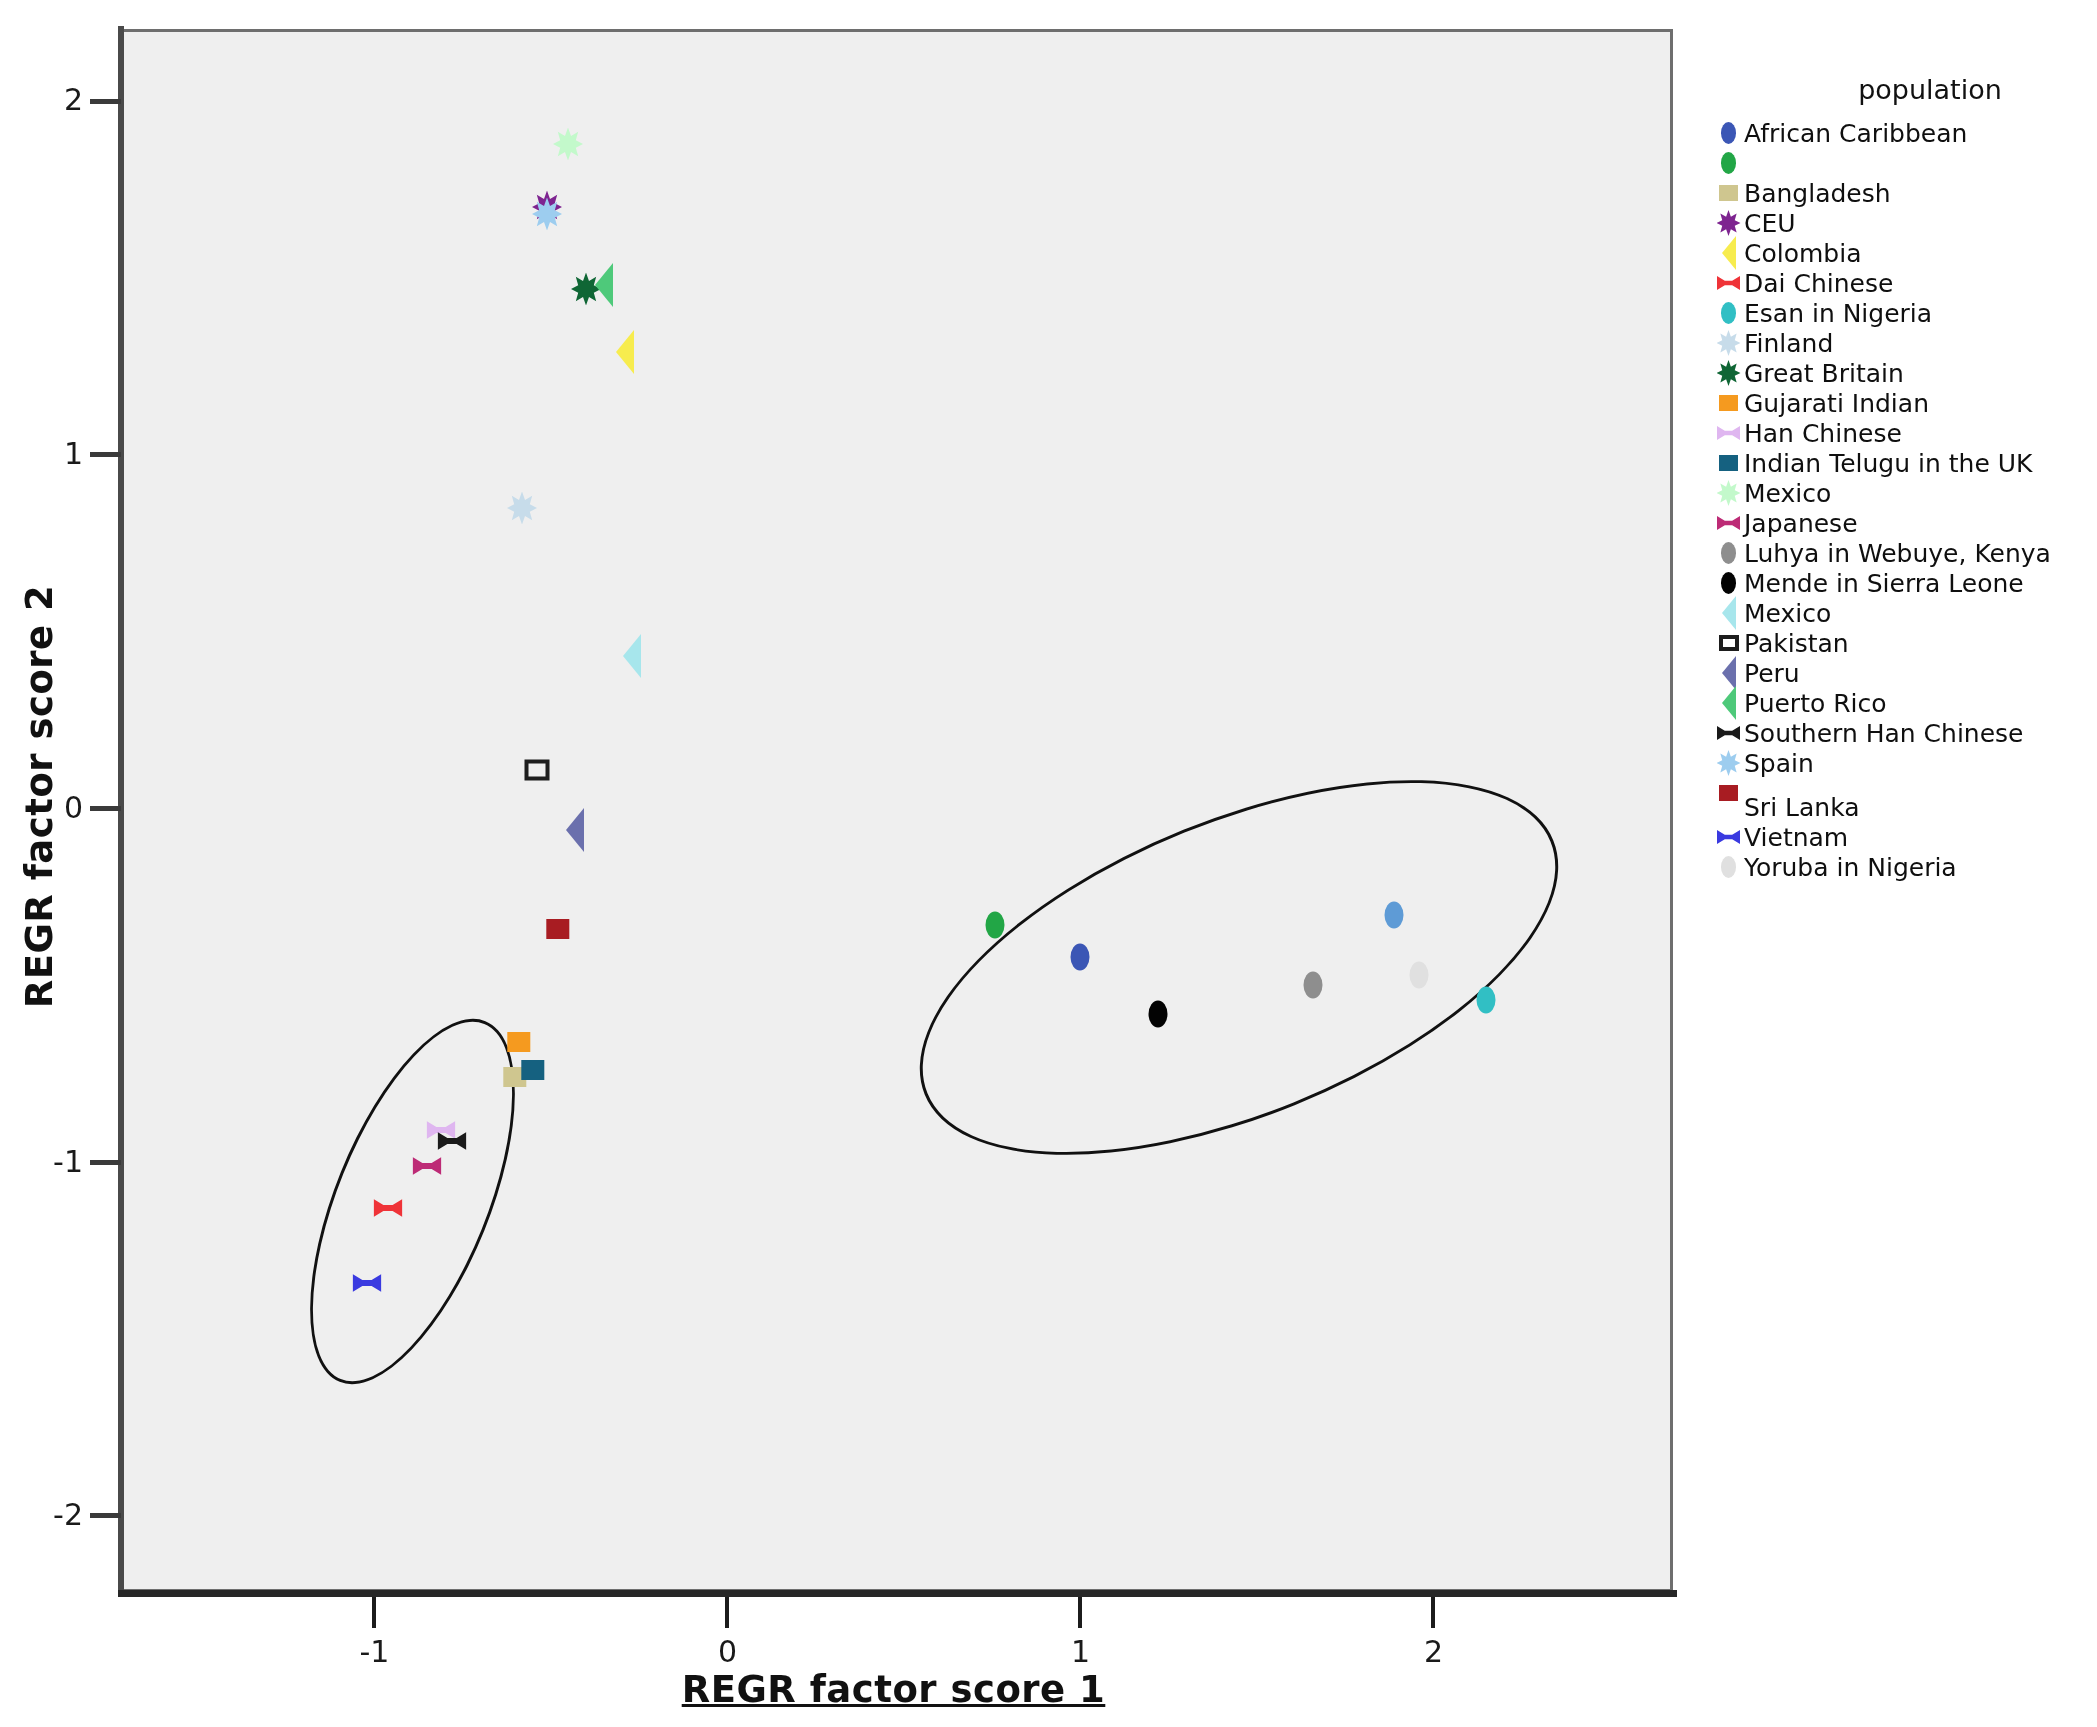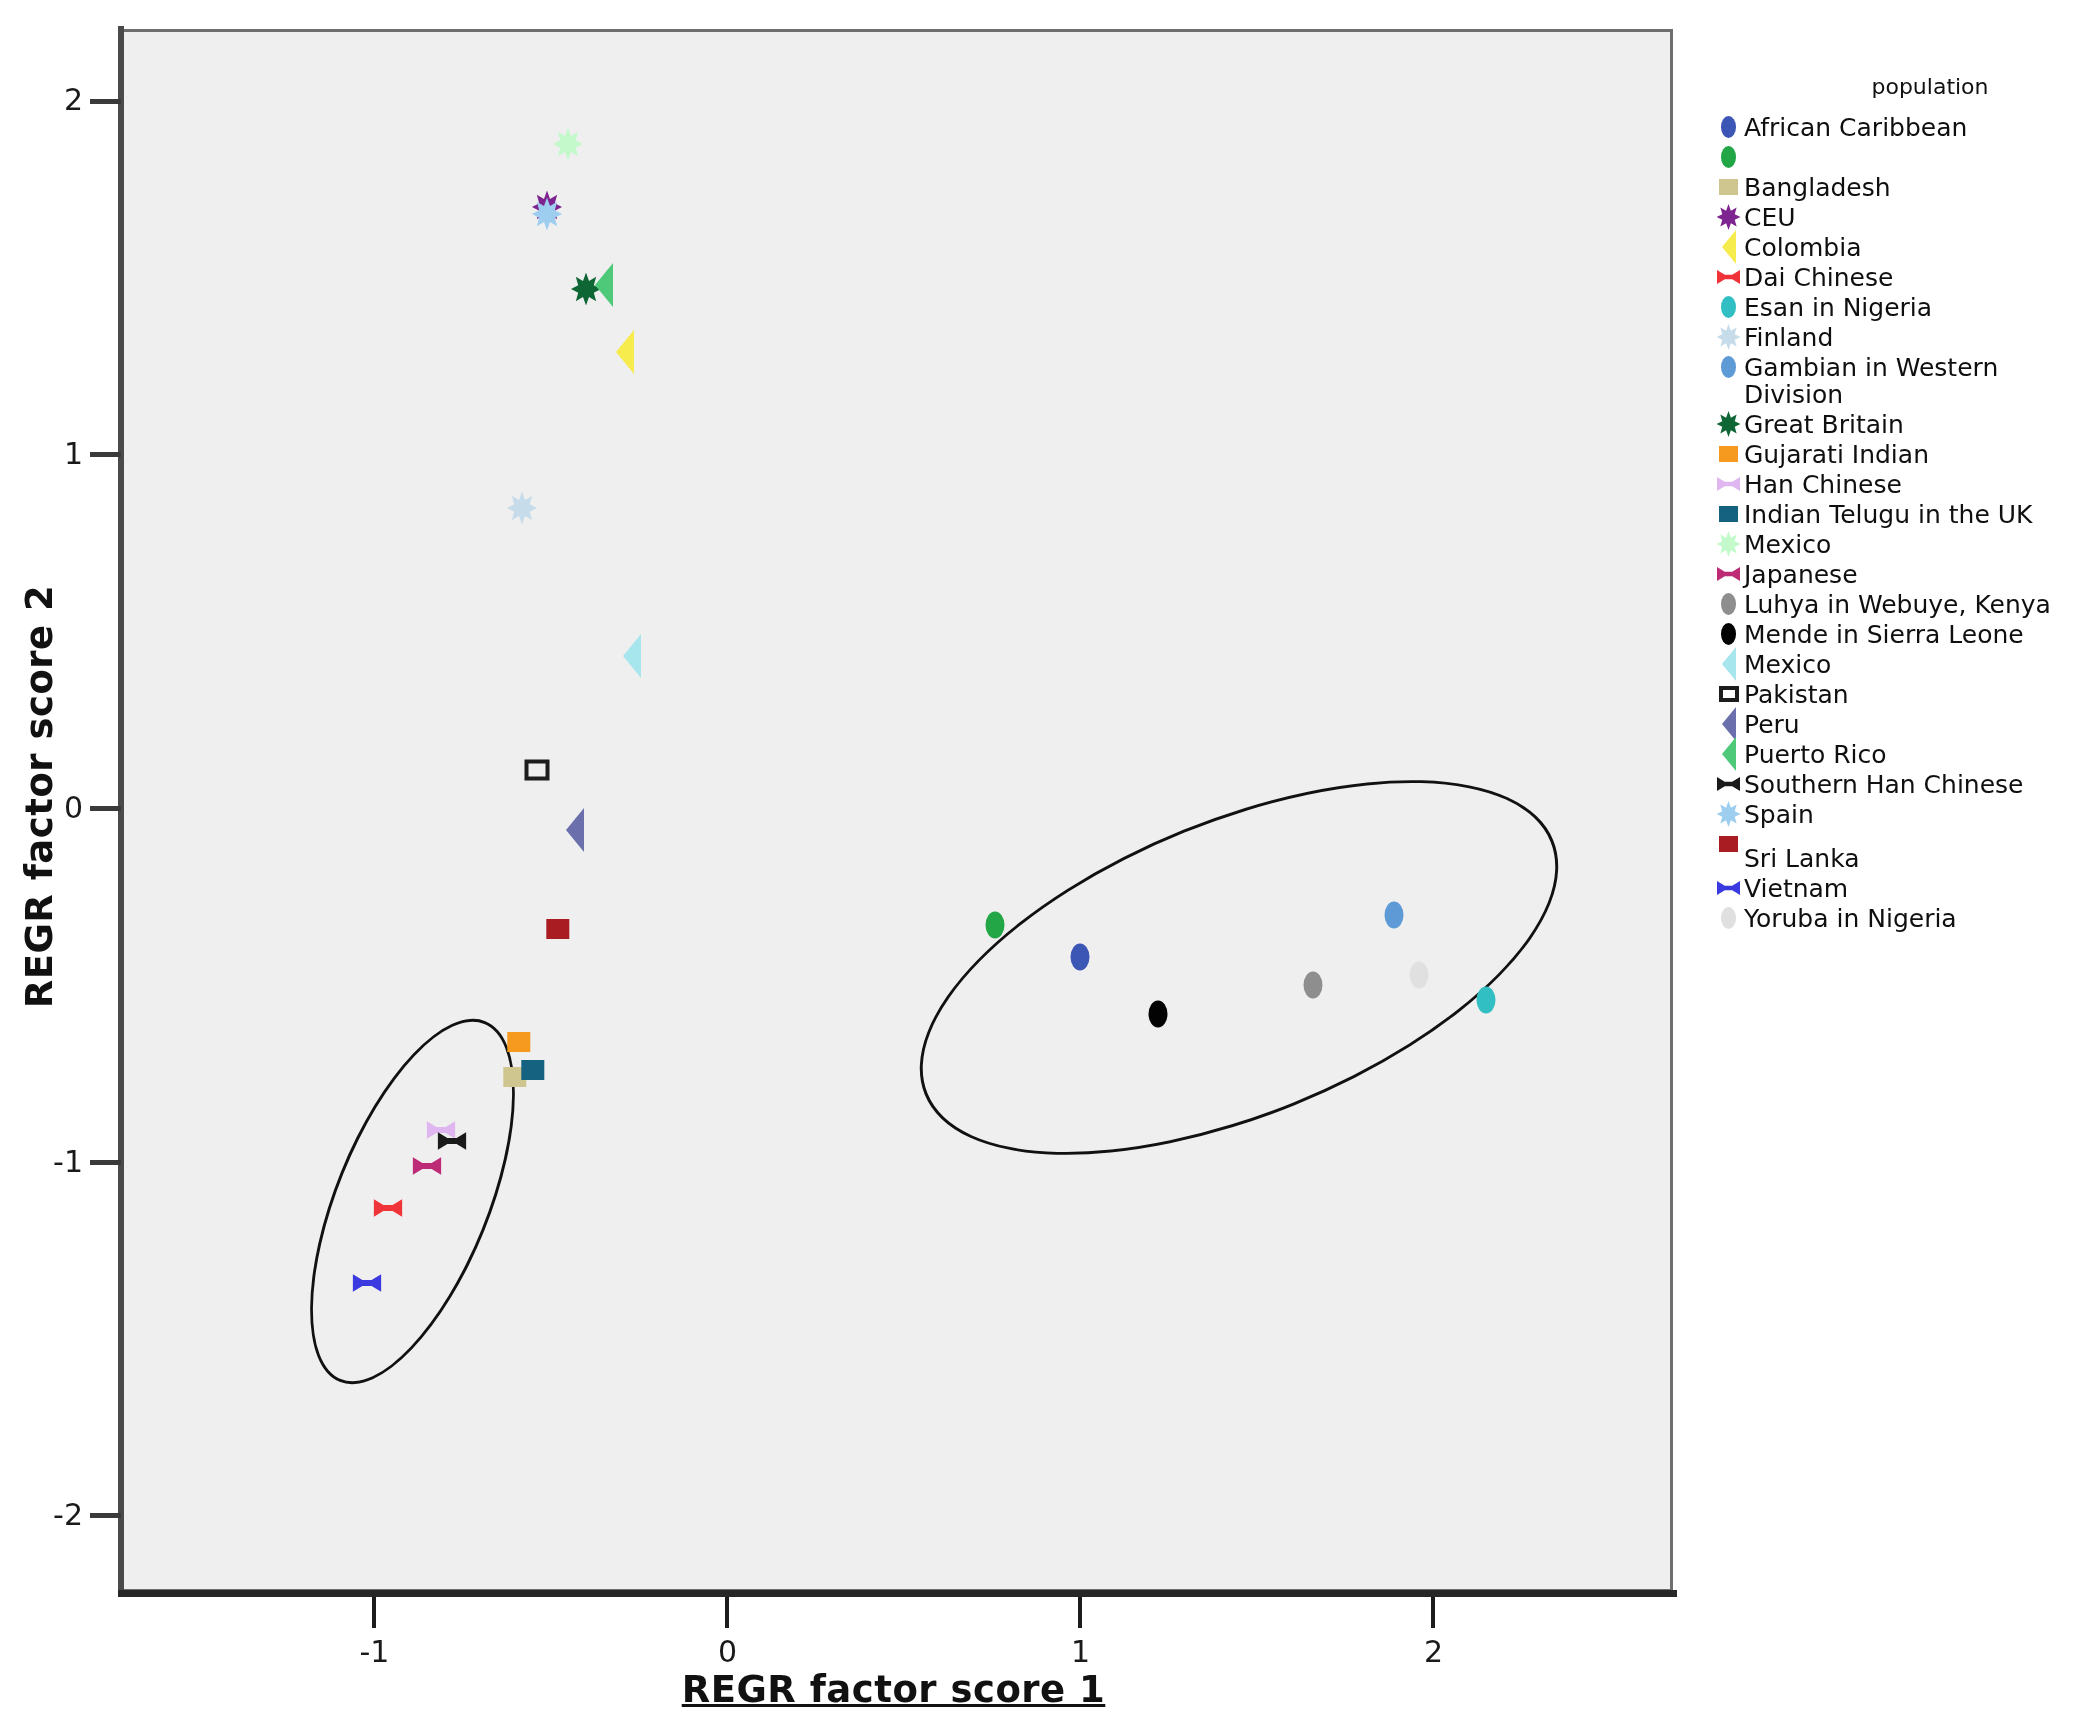--- a/index.html
+++ b/index.html
@@ -50,21 +50,21 @@
 
   
   .ell{position:absolute;border:3.5px solid #111;border-radius:50%;background:transparent;box-sizing:border-box;}
 
   
   #legend{
     position:absolute;left:1713px;top:74px;width:375px;
     font-family:"DejaVu Sans",sans-serif;
   }
   #legend-title{
-    font-size:22px;color:#111;text-align:center;margin:0 0 14px 59px;
+    font-size:27px;color:#111;text-align:center;margin:0 0 14px 59px;
     font-family:"DejaVu Sans",sans-serif;
   }
   .leg-row{display:flex;align-items:flex-start;margin-bottom:2px;min-height:28px;}
   .leg-key{width:31px;min-width:31px;height:28px;position:relative;display:flex;align-items:center;justify-content:center;}
   .leg-label{font-size:25px;color:#0f0f0f;line-height:1.08;padding-top:1px;font-family:"DejaVu Sans",sans-serif;}
 </style>
 </head>
 <body>
 
 <div id="plot-frame">
@@ -174,26 +174,20 @@
         <div class="leg-label" style="max-width: 326px;">Esan in Nigeria</div>
       </div>
       <div class="leg-row">
         <div class="leg-key">
           <div class="pt star-shape" style="width: 24px; height: 26px; background: rgb(199, 220, 234); clip-path: polygon(50% 0%, 60% 26%, 84% 13%, 76% 39%, 100% 50%, 76% 61%, 84% 87%, 60% 74%, 50% 100%, 40% 74%, 16% 87%, 24% 61%, 0% 50%, 24% 39%, 16% 13%, 40% 26%); position: relative; transform: none;"></div>
         </div>
         <div class="leg-label" style="max-width: 326px;">Finland</div>
       </div>
       <div class="leg-row">
         <div class="leg-key">
-          <div class="pt m-circle" style="width: 15px; height: 21.5px; background: rgb(94, 155, 214); position: relative; transform: none;"></div>
-        </div>
-        <div class="leg-label" style="max-width: 326px;">Gambian in Western Division</div>
-      </div>
-      <div class="leg-row">
-        <div class="leg-key">
           <div class="pt star-shape" style="width: 24px; height: 26px; background: rgb(15, 102, 53); clip-path: polygon(50% 0%, 60% 26%, 84% 13%, 76% 39%, 100% 50%, 76% 61%, 84% 87%, 60% 74%, 50% 100%, 40% 74%, 16% 87%, 24% 61%, 0% 50%, 24% 39%, 16% 13%, 40% 26%); position: relative; transform: none;"></div>
         </div>
         <div class="leg-label" style="max-width: 326px;">Great Britain</div>
       </div>
       <div class="leg-row">
         <div class="leg-key">
           <div class="pt m-square" style="width: 18.5px; height: 16px; background: rgb(245, 154, 31); position: relative; transform: none;"></div>
         </div>
         <div class="leg-label" style="max-width: 326px;">Gujarati Indian</div>
       </div>

